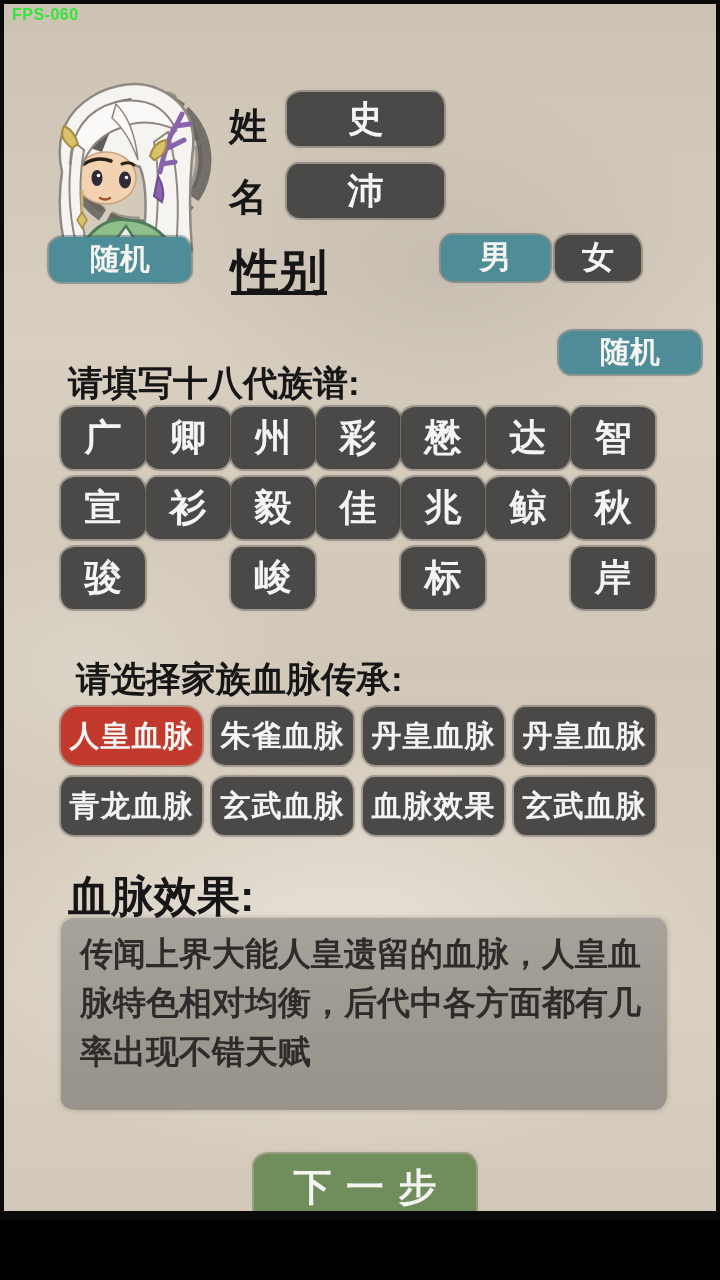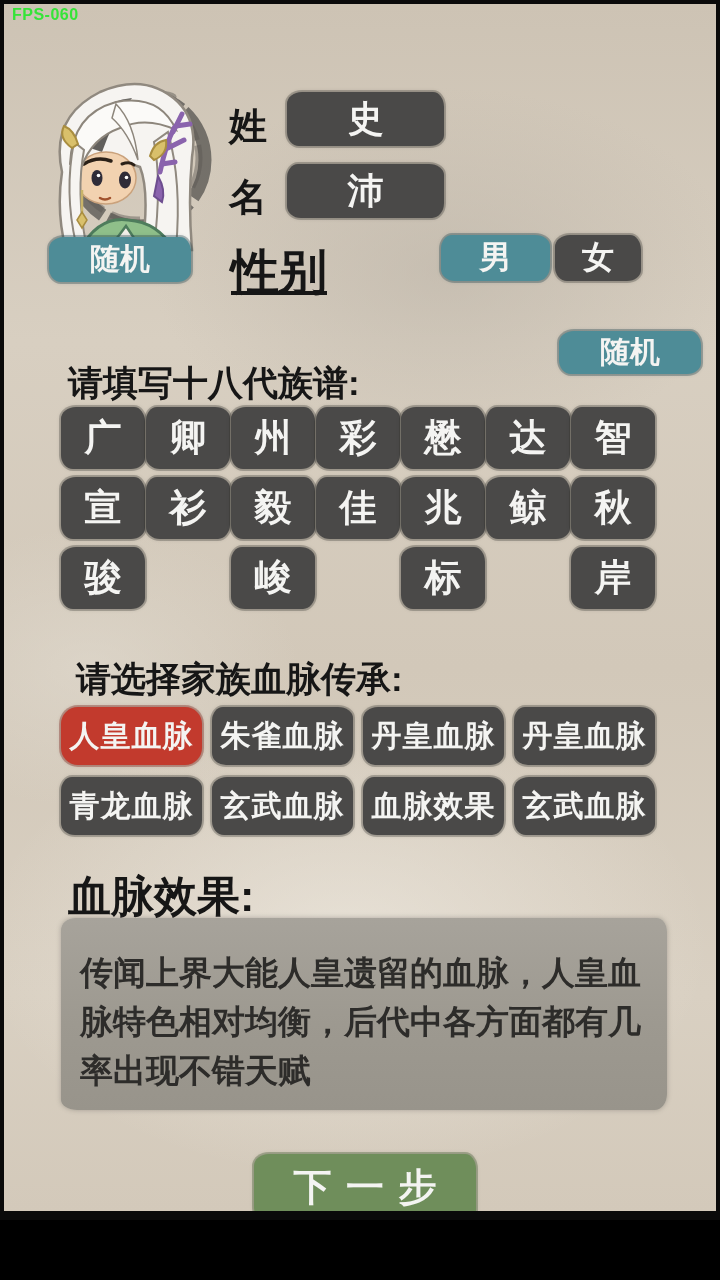--- a/index.html
+++ b/index.html
@@ -52,21 +52,21 @@
   .lbl-blood-title{left:72px;top:652px;font-size:35px;}
   .blood-grid{position:absolute;left:57px;top:703px;width:594px;display:flex;flex-wrap:wrap;justify-content:space-between;}
   .blood-btn{position:relative;width:141px;height:58px;margin-bottom:12px;font-size:30px;font-weight:bold;letter-spacing:1px;}
 
   .lbl-effect{left:64px;top:864px;font-size:43px;}
   .effect-box{
     position:absolute;left:57px;top:914px;width:606px;height:192px;
     background:linear-gradient(180deg,#a7a39b 0%,#9d9990 55%,#98948b 100%);
     border-radius:14px 10px 12px 16px / 12px 14px 16px 10px;
     box-shadow:0 0 5px rgba(90,88,83,0.4);
-    padding:30px 19px;color:#2d2c2a;font-size:33px;font-weight:bold;line-height:49px;
+    padding:11px 19px;color:#2d2c2a;font-size:33px;font-weight:bold;line-height:49px;
   }
   .btn-next{left:250px;top:1150px;width:222px;height:67px;font-size:38px;font-weight:bold;letter-spacing:0.38em;padding-left:0.38em;}
 
   .avatar{position:absolute;left:38px;top:68px;width:172px;height:182px;}
 </style>
 </head>
 <body>
 
 <div class="screen">
 

